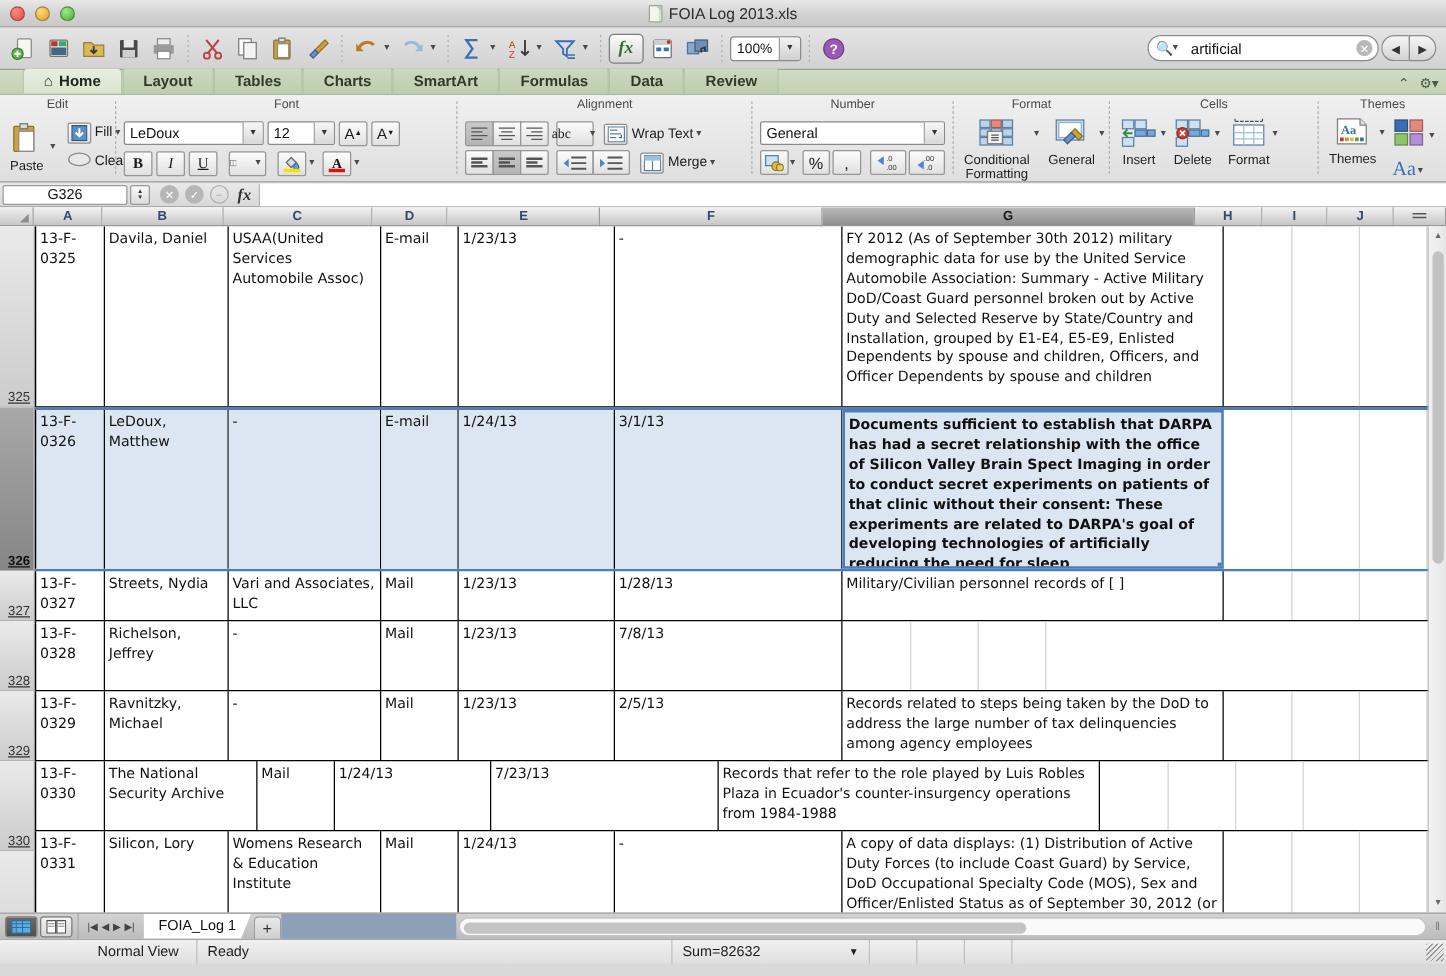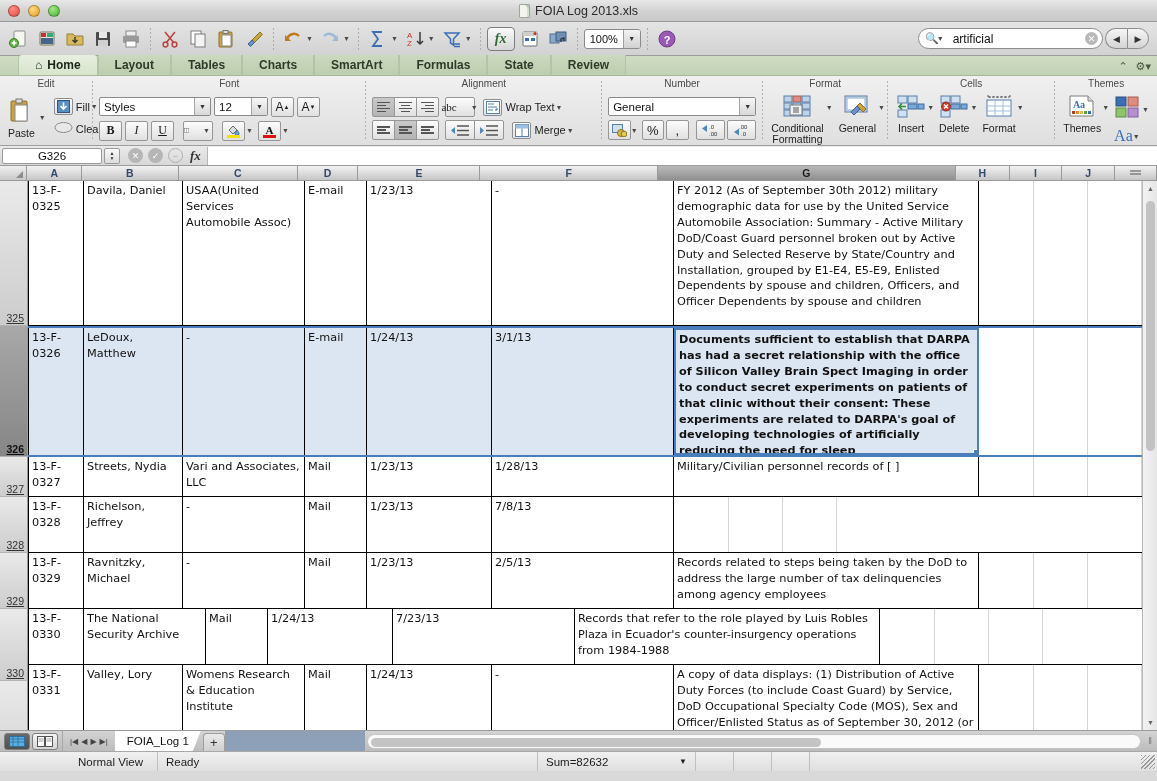--- a/index.html
+++ b/index.html
@@ -471,21 +471,21 @@
   <div class="rtab">
       <span>Charts</span>
     </div>
   <div class="rtab">
       <span>SmartArt</span>
     </div>
   <div class="rtab">
       <span>Formulas</span>
     </div>
   <div class="rtab">
-      <span>State</span>
+      <span>Data</span>
     </div>
   <div class="rtab">
       <span>Review</span>
     </div>
   <div class="tabbar-right">
     <span>⌃</span>
     <span>⚙▾</span>
   </div>
 </div>
 
@@ -528,21 +528,21 @@
       </div>
     </div>
   </div>
   <div class="rsep"></div>
 
   <div class="rgrp" style="width:274px">
     <div class="rgrp-title">Font</div>
     <div class="rgrp-body" style="flex-direction:column;align-items:stretch;justify-content:center;gap:4px;padding-top:2px">
       <div style="display:flex;gap:3px;align-items:center">
         <div class="fld" style="width:112px">
-          <span class="fv">Styles</span>
+          <span class="fv">LeDoux</span>
           <span class="fdrop">▼</span>
         </div>
         <div class="fld" style="width:54px">
           <span class="fv">12</span>
           <span class="fdrop">▼</span>
         </div>
         <div class="sqbtn">A<span style="font-size:6px">▲</span></div>
         <div class="sqbtn">A<span style="font-size:6px">▼</span></div>
       </div>
       <div style="display:flex;gap:3px;align-items:center">
@@ -958,21 +958,21 @@
         <div class="cell" style="width:125px">1/24/13</div>
         <div class="cell" style="width:182px">7/23/13</div>
         <div class="cell" style="width:305px">Records that refer to the role played by Luis Robles Plaza in Ecuador's counter-insurgency operations from 1984-1988</div>
         <div class="cell" style="width:55px;border-right:1px solid #d4d4d4"></div>
         <div class="cell" style="width:54px;border-right:1px solid #d4d4d4"></div>
         <div class="cell" style="width:54px;border-right:1px solid #d4d4d4"></div>
       </div>
 
       <div class="row" style="height:112px">
         <div class="cell first" style="width:56px">13-F-0331</div>
-        <div class="cell" style="width:99px">Valley, Lory</div>
+        <div class="cell" style="width:99px">Silicon, Lory</div>
         <div class="cell" style="width:122px">Womens Research &amp; Education Institute</div>
         <div class="cell" style="width:62px">Mail</div>
         <div class="cell" style="width:125px">1/24/13</div>
         <div class="cell" style="width:182px">-</div>
         <div class="cell" style="width:305px">A copy of data displays: (1) Distribution of Active Duty Forces (to include Coast Guard) by Service, DoD Occupational Specialty Code (MOS), Sex and Officer/Enlisted Status as of September 30, 2012 (or most recently available data; and (2) Also, Distribution of Selected Reserve and National Guard Forces (to include Coast Guard</div>
         <div class="cell" style="width:55px;border-right:1px solid #d4d4d4"></div>
         <div class="cell" style="width:54px;border-right:1px solid #d4d4d4"></div>
         <div class="cell" style="width:54px;border-right:1px solid #d4d4d4"></div>
       </div>
     </div>

